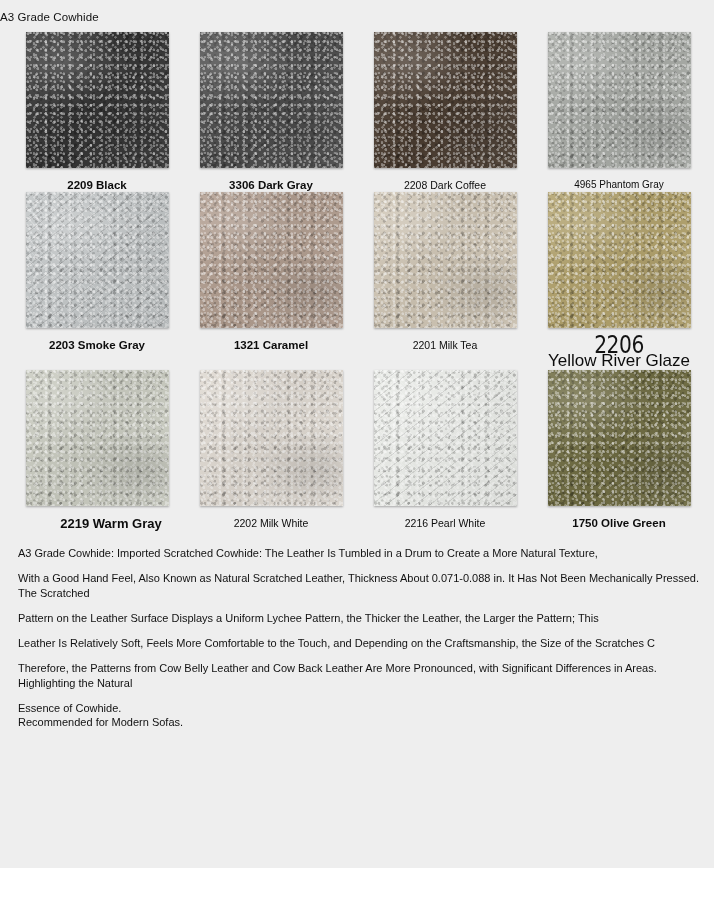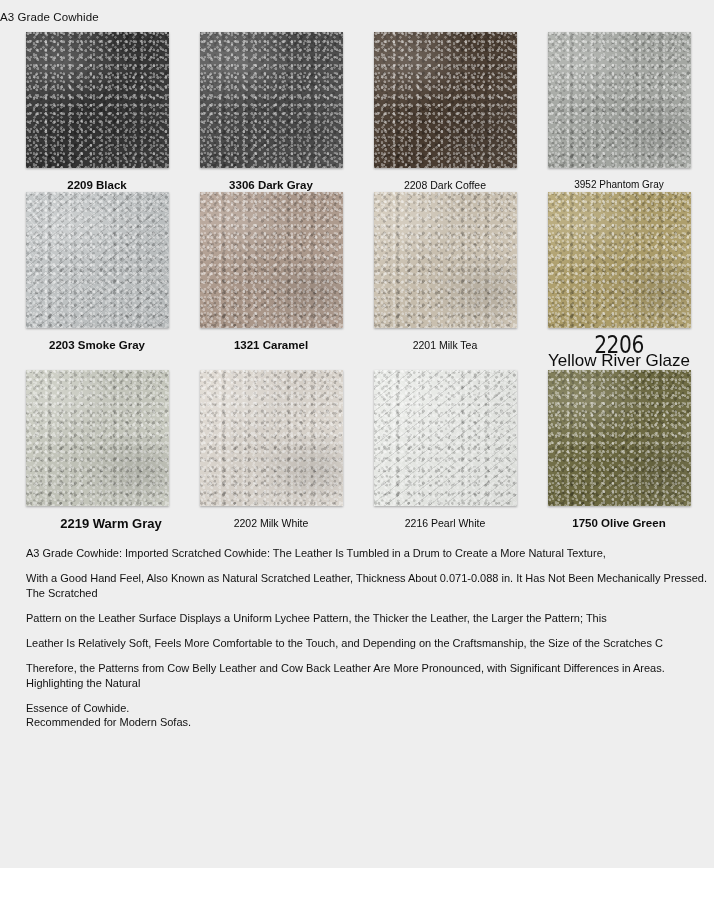--- a/index.html
+++ b/index.html
@@ -126,21 +126,21 @@
     font-weight: normal;
   }
 
   .desc {
     padding: 14px 6px 0 18px;
     color: #111111;
     font-size: 11px;
     line-height: 1.30;
   }
   .desc p {
-    margin: 0 0 11px 8px;
+    margin: 0 0 11px 0;
     white-space: nowrap;
   }
   .desc p.wrap { white-space: normal; }
   .desc p.tight { margin-bottom: 0; }
 </style>
 </head>
 <body>
 
 <div class="page">
 
@@ -163,21 +163,21 @@
       <div class="cell">
         <div class="swatch-wrap">
           <div class="swatch" style="background-color: rgb(74, 60, 48);"></div>
         </div>
         <div class="label sz-sm">2208 Dark Coffee</div>
       </div>
       <div class="cell">
         <div class="swatch-wrap">
           <div class="swatch" style="background-color: rgb(166, 169, 164);"></div>
         </div>
-        <div class="label sz-xs">3952 Phantom Gray</div>
+        <div class="label sz-xs">4965 Phantom Gray</div>
       </div>
     </div>
 
     <div class="row">
       <div class="cell">
         <div class="swatch-wrap">
           <div class="swatch creased" style="background-color: rgb(191, 195, 196);"></div>
         </div>
         <div class="label sz-md">2203 Smoke Gray</div>
       </div>

